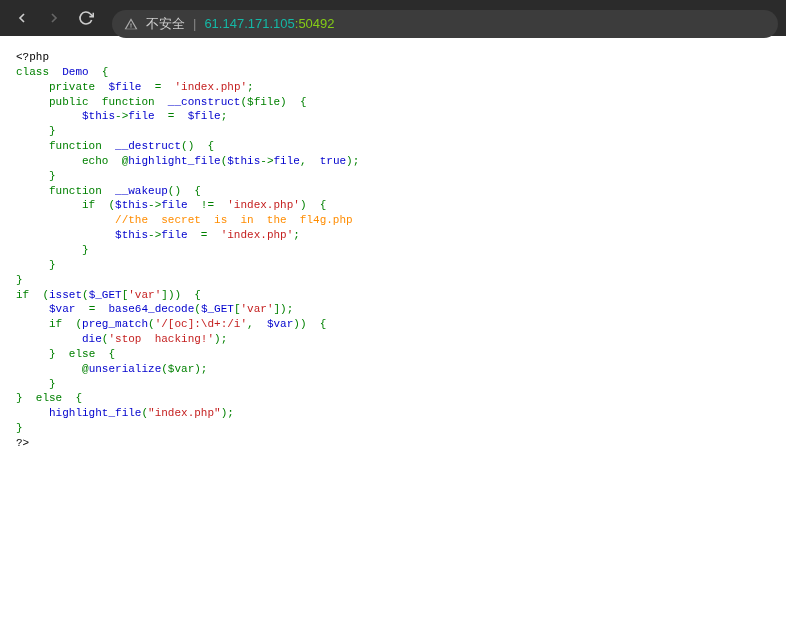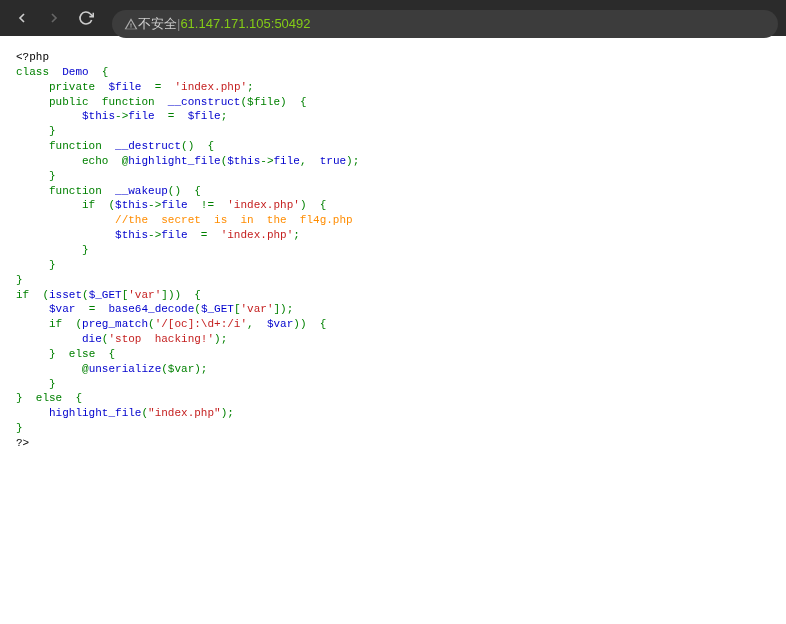--- a/index.html
+++ b/index.html
@@ -32,29 +32,30 @@
     .nav-btn svg { width: 16px; height: 16px; }
     .url-bar {
       flex: 1;
       height: 28px;
       background: #3c3c3c;
       border-radius: 14px;
       display: flex;
       align-items: center;
       padding: 0 12px;
       margin-left: 8px;
+      gap: 8px;
       color: #cccccc;
       font-size: 13px;
       margin-top: 11px;
     }
     .warn-icon { color: #aaa; display: flex; align-items: center; }
     .warn-icon svg { width: 14px; height: 14px; }
     .security-text { color: #cccccc; }
     .sep { color: #888; }
-    .url-text { color: #84cc16; }
+    .url-text { color: #14b8a6; }
     .url-port { color: #84cc16; }
     .code-area {
       padding: 14px 16px;
       font-family: Consolas, "Courier New", monospace;
       font-size: 11px;
       line-height: 1.35;
       white-space: pre;
       background: #ffffff;
     }
     .k { color: #008000; } 

